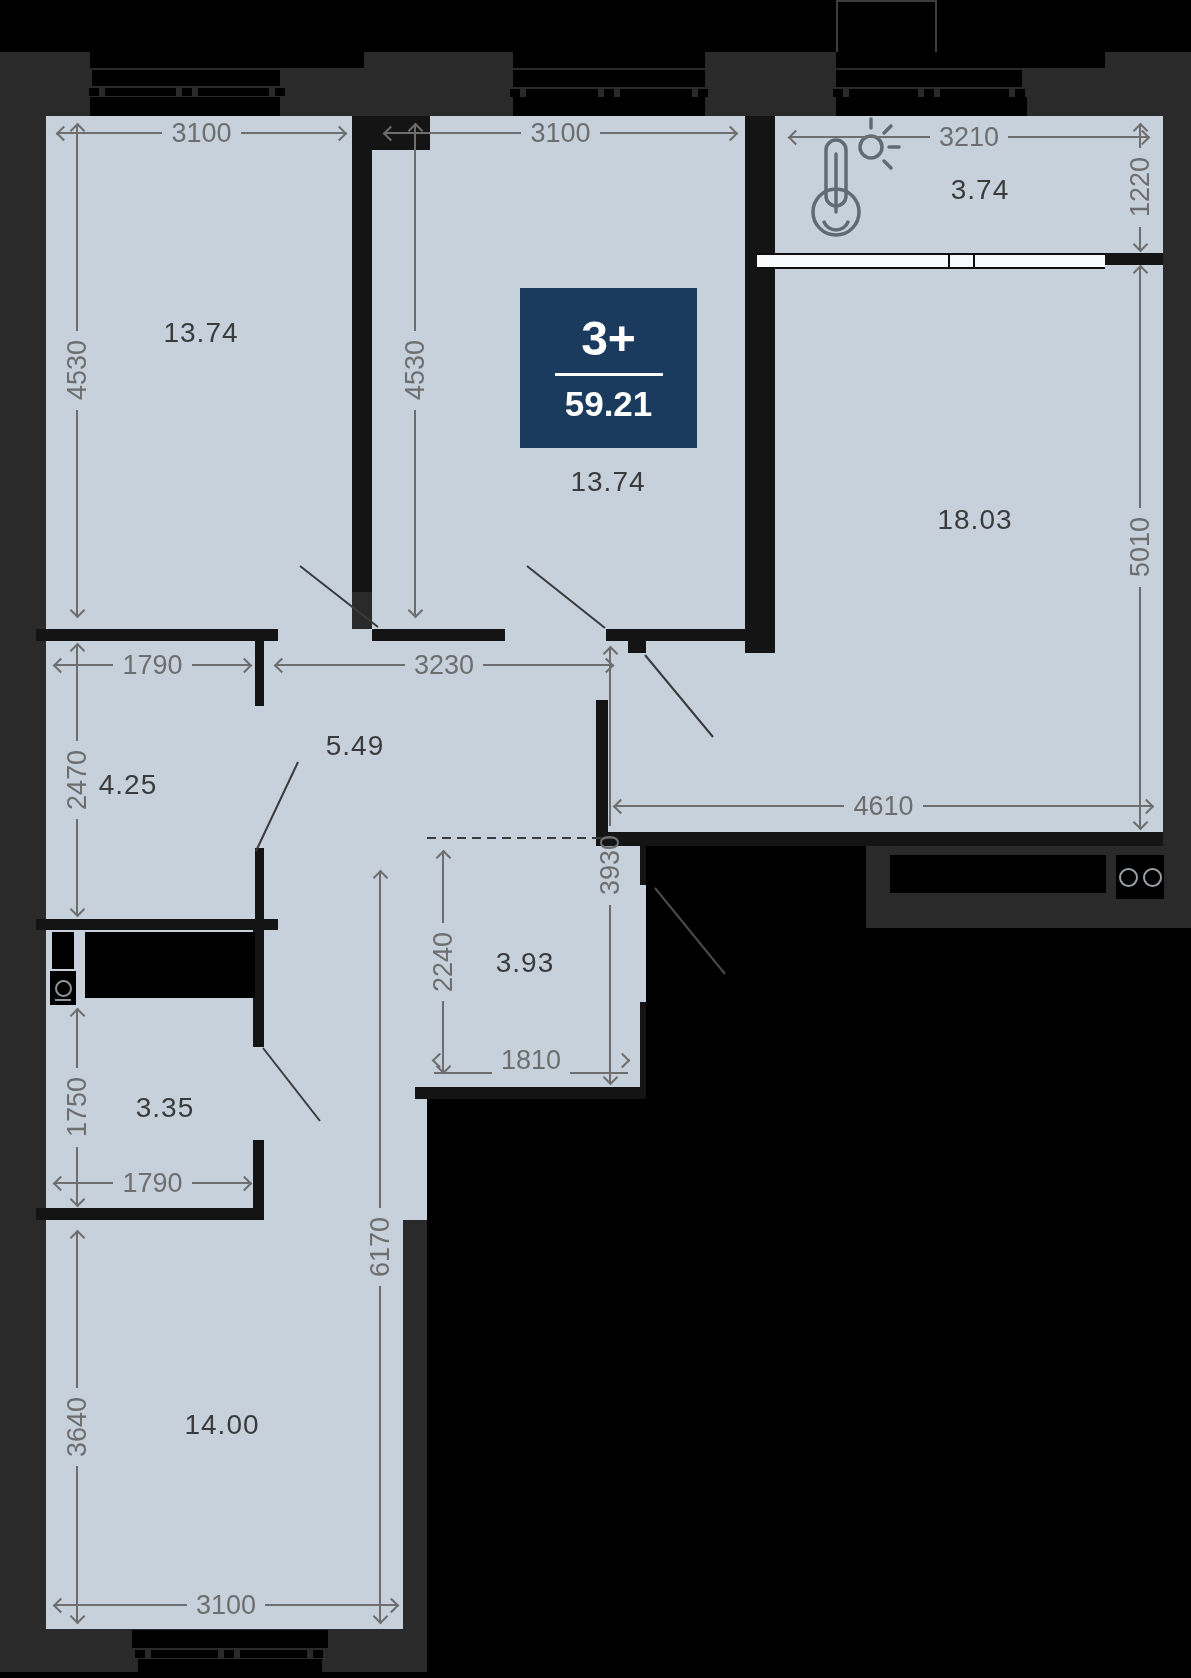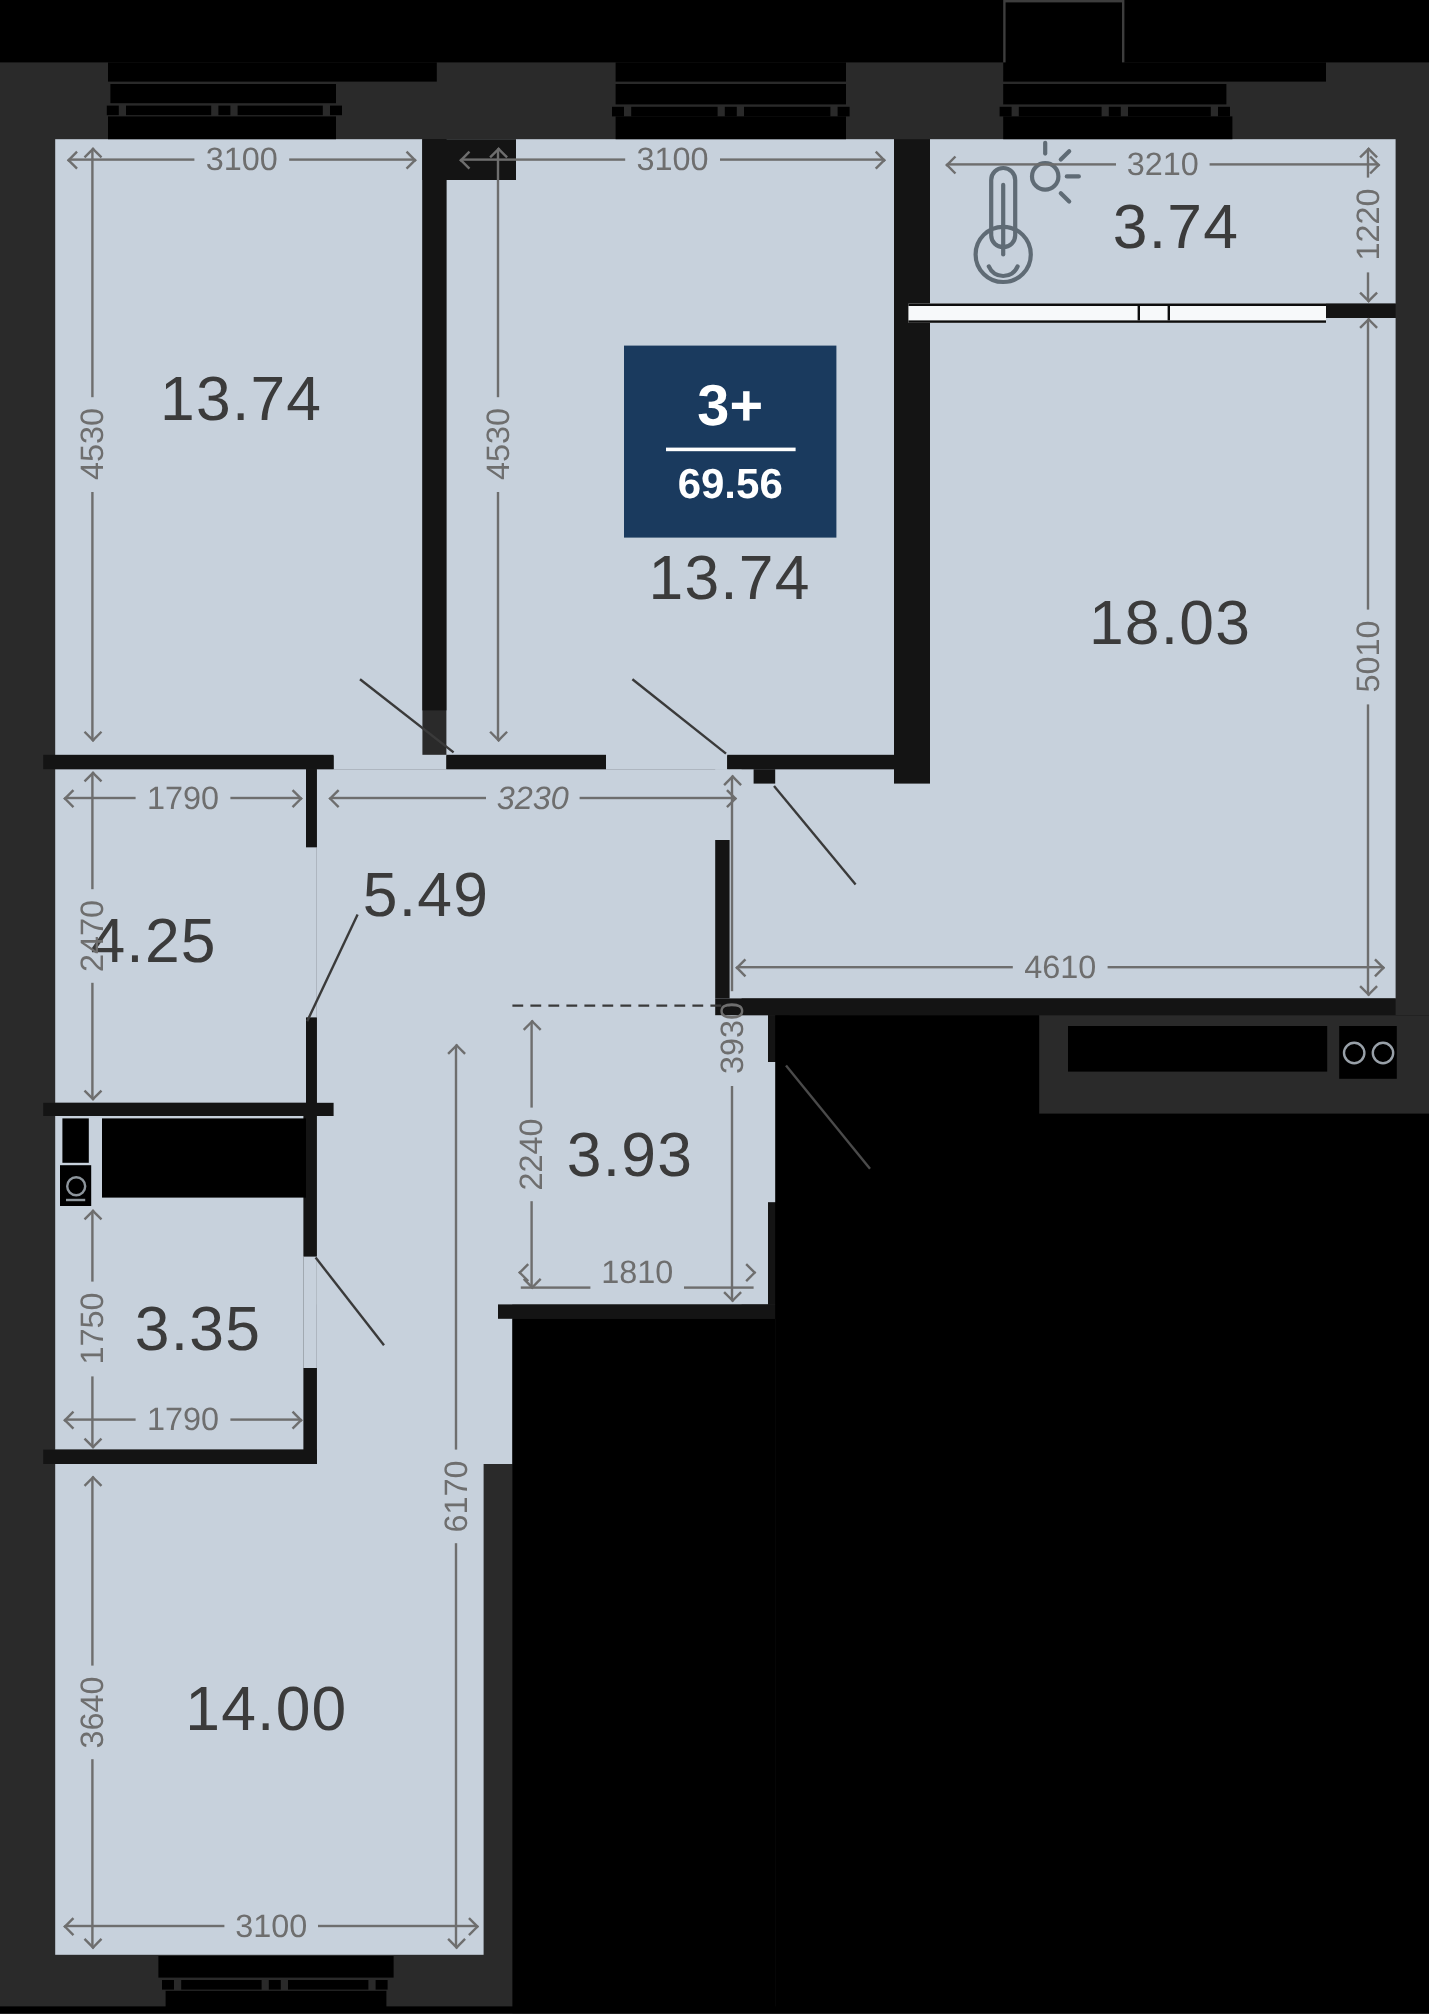--- a/index.html
+++ b/index.html
@@ -6,21 +6,21 @@
     --bg:#2a2a2a; --fill:#c7d1dc; --wall:#141414; --blk:#000;
     --dim:#6e6e6e; --area:#3b3b3b; --badge:#1a3a5e;
   }
   html,body{margin:0;padding:0;background:var(--bg);}
   body{font-family:"Liberation Sans","DejaVu Sans",sans-serif;}
   #plan{position:relative;width:1191px;height:1678px;background:var(--bg);overflow:hidden;}
   .fill{position:absolute;background:var(--fill);}
   .wall{position:absolute;background:var(--wall);}
   .blk{position:absolute;background:var(--blk);}
   .char{position:absolute;background:var(--bg);}
-  .area{position:absolute;transform:translate(-50%,-50%);font-size:52px;color:var(--area);letter-spacing:1px;white-space:nowrap;font-weight:400;}
+  .area{position:absolute;transform:translate(-50%,-50%);font-size:28px;color:var(--area);letter-spacing:1px;white-space:nowrap;font-weight:400;}
   
   .badge{position:absolute;left:520px;top:288px;width:177px;height:160px;background:var(--badge);
          display:flex;flex-direction:column;align-items:center;justify-content:center;color:#fff;}
   .badge .r{font-size:48px;font-weight:bold;line-height:1;}
   .badge .sep{width:108px;height:3px;background:#fff;margin:10px 0;border:0;}
   .badge .a{font-size:35px;font-weight:bold;line-height:1;}
   
   .dim{position:absolute;display:flex;align-items:center;color:var(--dim);font-size:27px;}
   .dim.h{flex-direction:row;height:28px;}
   .dim.v{flex-direction:column;width:28px;}
@@ -182,21 +182,21 @@
       <line x1="871" y1="128" x2="871" y2="119"></line>
       <line x1="884" y1="133" x2="891" y2="126"></line>
       <line x1="889" y1="147" x2="899" y2="147"></line>
       <line x1="884" y1="161" x2="891" y2="168"></line>
     </g>
   </svg>
 
   <div class="badge">
     <div class="r">3+</div>
     <div class="sep"></div>
-    <div class="a">69.56</div>
+    <div class="a">59.21</div>
   </div>
 
   <div class="area" style="left:201px;top:333px">13.74</div>
   <div class="area" style="left:608px;top:482px">13.74</div>
   <div class="area" style="left:980px;top:190px">3.74</div>
   <div class="area" style="left:975px;top:520px">18.03</div>
   <div class="area" style="left:128px;top:785px">4.25</div>
   <div class="area" style="left:355px;top:746px">5.49</div>
   <div class="area" style="left:525px;top:963px">3.93</div>
   <div class="area" style="left:165px;top:1108px">3.35</div>
@@ -259,21 +259,21 @@
         <span class="ar a1"></span>
         <span class="ar a2"></span>
       </div>
       <div class="dim v" style="left: 596px; top: 648px; height: 435px;">
         <span class="seg"></span>
         <span class="dlabel">3930</span>
         <span class="seg"></span>
         <span class="ar a1"></span>
         <span class="ar a2"></span>
       </div>
-      <div class="dim h" style="left: 276px; top: 651px; width: 336px; font-style: italic;">
+      <div class="dim h" style="left: 276px; top: 651px; width: 336px;">
         <span class="seg"></span>
         <span class="dlabel">3230</span>
         <span class="seg"></span>
         <span class="ar a1"></span>
         <span class="ar a2"></span>
       </div>
       <div class="dim h" style="left: 55px; top: 651px; width: 195px;">
         <span class="seg"></span>
         <span class="dlabel">1790</span>
         <span class="seg"></span>

